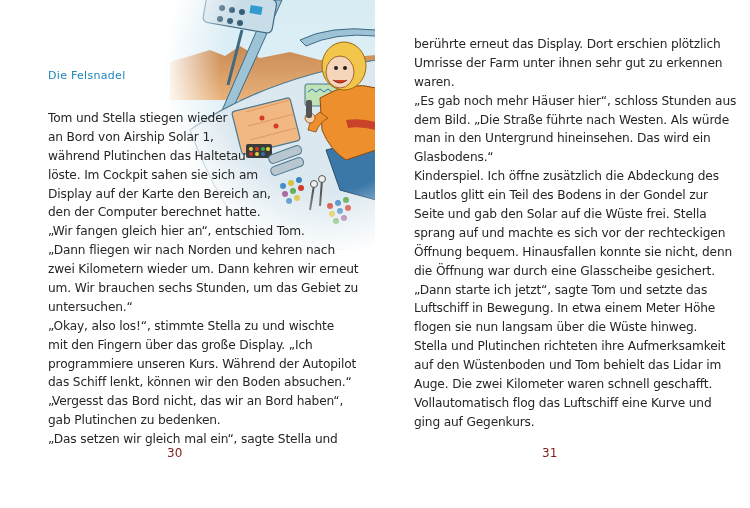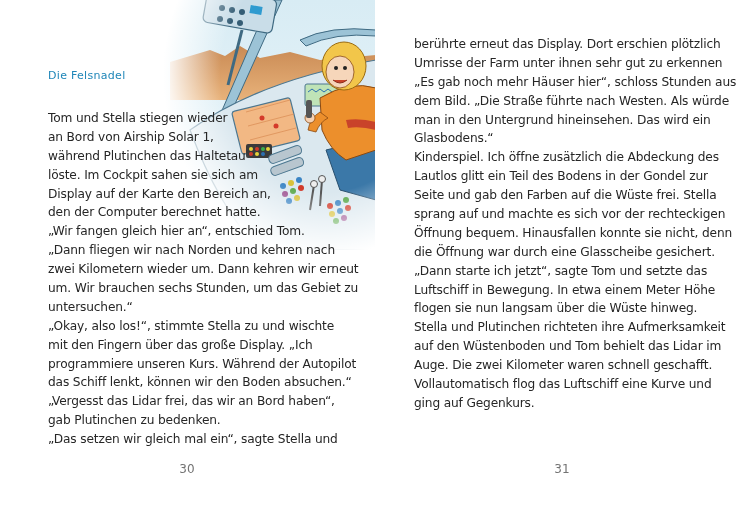--- a/index.html
+++ b/index.html
@@ -21,21 +21,21 @@
       font-family: "DejaVu Sans", sans-serif; font-size: 11px; letter-spacing: 0.3px;
       color: #1f86b8; font-weight: normal;
     }
 
     .text-block { position: absolute; font-size: 12.2px; line-height: 18.9px; white-space: nowrap; letter-spacing: -0.15px; }
     .text-block .line { display: block; height: 18.9px; }
     .left-text { left: 48px; top: 109px; }
     .right-text { left: 39px; top: 35px; }
 
     .page-number {
-      position: absolute; top: 462px; font-size: 12px; color: #737373; width: 40px; text-align: center;
+      position: absolute; top: 446px; font-size: 12px; color: #7f1d1d; width: 40px; 
     }
     .page-left .page-number { left: 167px; }
     .page-right .page-number { left: 167px; }
   </style>
 </head>
 <body>
 
 <div class="spread">
 
   <div class="page page-left">
@@ -161,39 +161,40 @@
       <span class="line">den der Computer berechnet hatte.</span>
       <span class="line">„Wir fangen gleich hier an“, entschied Tom.</span>
       <span class="line">„Dann fliegen wir nach Norden und kehren nach</span>
       <span class="line">zwei Kilometern wieder um. Dann kehren wir erneut</span>
       <span class="line">um. Wir brauchen sechs Stunden, um das Gebiet zu</span>
       <span class="line">untersuchen.“</span>
       <span class="line">„Okay, also los!“, stimmte Stella zu und wischte</span>
       <span class="line">mit den Fingern über das große Display. „Ich</span>
       <span class="line">programmiere unseren Kurs. Während der Autopilot</span>
       <span class="line">das Schiff lenkt, können wir den Boden absuchen.“</span>
-      <span class="line">„Vergesst das Lidar frei, das wir an Bord haben“,</span>
+      <span class="line">„Vergesst das Bord nicht, das wir an Bord haben“,</span>
       <span class="line">gab Plutinchen zu bedenken.</span>
       <span class="line">„Das setzen wir gleich mal ein“, sagte Stella und</span>
     </div>
 
     <div class="page-number">30</div>
   </div>
 
   <div class="page page-right">
     <div class="text-block right-text">
       <span class="line">berührte erneut das Display. Dort erschien plötzlich</span>
       <span class="line">Umrisse der Farm unter ihnen sehr gut zu erkennen</span>
+      <span class="line">waren.</span>
       <span class="line">„Es gab noch mehr Häuser hier“, schloss Stunden aus</span>
       <span class="line">dem Bild. „Die Straße führte nach Westen. Als würde</span>
       <span class="line">man in den Untergrund hineinsehen. Das wird ein</span>
       <span class="line">Glasbodens.“</span>
       <span class="line">Kinderspiel. Ich öffne zusätzlich die Abdeckung des</span>
       <span class="line">Lautlos glitt ein Teil des Bodens in der Gondel zur</span>
-      <span class="line">Seite und gab den Farben auf die Wüste frei. Stella</span>
+      <span class="line">Seite und gab den Solar auf die Wüste frei. Stella</span>
       <span class="line">sprang auf und machte es sich vor der rechteckigen</span>
       <span class="line">Öffnung bequem. Hinausfallen konnte sie nicht, denn</span>
       <span class="line">die Öffnung war durch eine Glasscheibe gesichert.</span>
       <span class="line">„Dann starte ich jetzt“, sagte Tom und setzte das</span>
       <span class="line">Luftschiff in Bewegung. In etwa einem Meter Höhe</span>
       <span class="line">flogen sie nun langsam über die Wüste hinweg.</span>
       <span class="line">Stella und Plutinchen richteten ihre Aufmerksamkeit</span>
       <span class="line">auf den Wüstenboden und Tom behielt das Lidar im</span>
       <span class="line">Auge. Die zwei Kilometer waren schnell geschafft.</span>
       <span class="line">Vollautomatisch flog das Luftschiff eine Kurve und</span>

